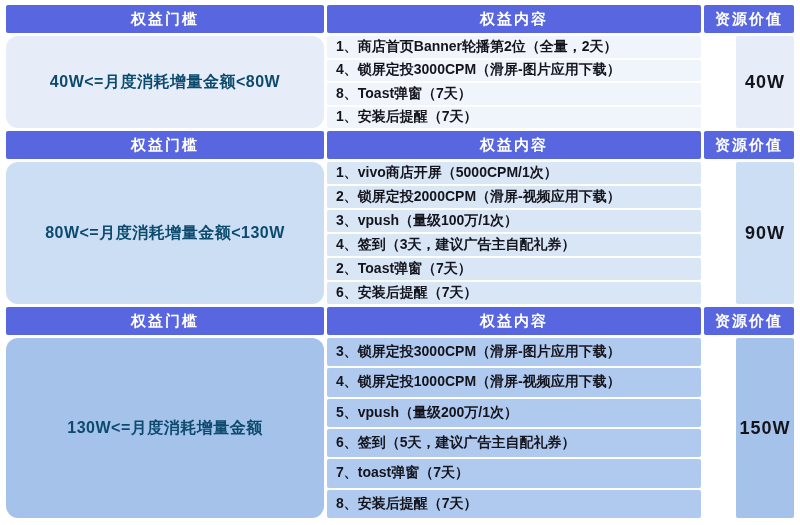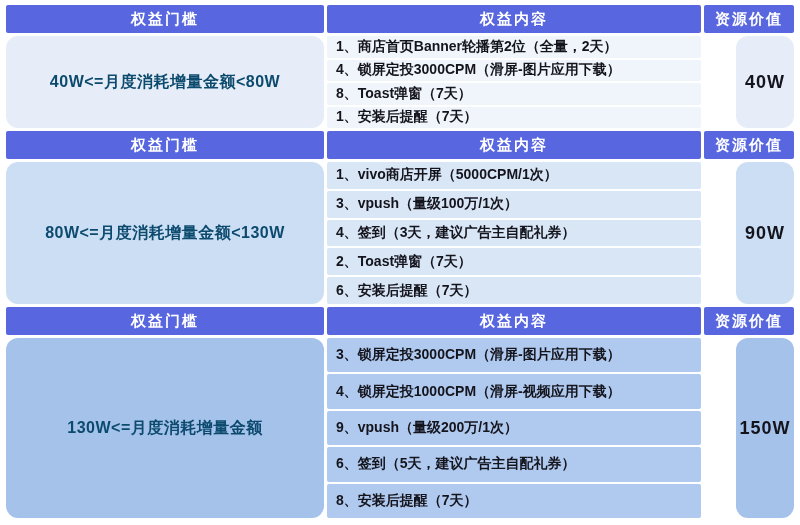--- a/index.html
+++ b/index.html
@@ -80,21 +80,21 @@
   }
   .value {
     background: var(--cell);
     color: #14141d;
     font-size: 18px;
     font-weight: 600;
     letter-spacing: 1px;
     display: flex;
     align-items: center;
     justify-content: center;
-    border-radius: 12px;
+    border-radius: 2px;
     height: var(--bodyh);
     margin-left: 32px;
   }
 </style>
 </head>
 <body>
 
 <div class="page">
   <div class="benefits-table" id="table-root">
       <div class="section s0">
@@ -110,35 +110,37 @@
         </div>
         <div class="value">40W</div>
       </div>
       <div class="section s1">
         <div class="hcell">权益门槛</div>
         <div class="hcell">权益内容</div>
         <div class="hcell">资源价值</div>
         <div class="threshold">80W&lt;=月度消耗增量金额&lt;130W</div>
         <div class="rows">
           <div class="benefit-row">1、vivo商店开屏（5000CPM/1次）</div>
+          <div class="benefit-row">2、锁屏定投2000CPM（滑屏-视频应用下载）</div>
           <div class="benefit-row">3、vpush（量级100万/1次）</div>
           <div class="benefit-row">4、签到（3天，建议广告主自配礼券）</div>
           <div class="benefit-row">2、Toast弹窗（7天）</div>
           <div class="benefit-row">6、安装后提醒（7天）</div>
         </div>
         <div class="value">90W</div>
       </div>
       <div class="section s2">
         <div class="hcell">权益门槛</div>
         <div class="hcell">权益内容</div>
         <div class="hcell">资源价值</div>
         <div class="threshold">130W&lt;=月度消耗增量金额</div>
         <div class="rows">
           <div class="benefit-row">3、锁屏定投3000CPM（滑屏-图片应用下载）</div>
           <div class="benefit-row">4、锁屏定投1000CPM（滑屏-视频应用下载）</div>
-          <div class="benefit-row">9、vpush（量级200万/1次）</div>
+          <div class="benefit-row">5、vpush（量级200万/1次）</div>
           <div class="benefit-row">6、签到（5天，建议广告主自配礼券）</div>
+          <div class="benefit-row">7、toast弹窗（7天）</div>
           <div class="benefit-row">8、安装后提醒（7天）</div>
         </div>
         <div class="value">150W</div>
       </div>
     </div>
 </div>
 
 </body></html>

